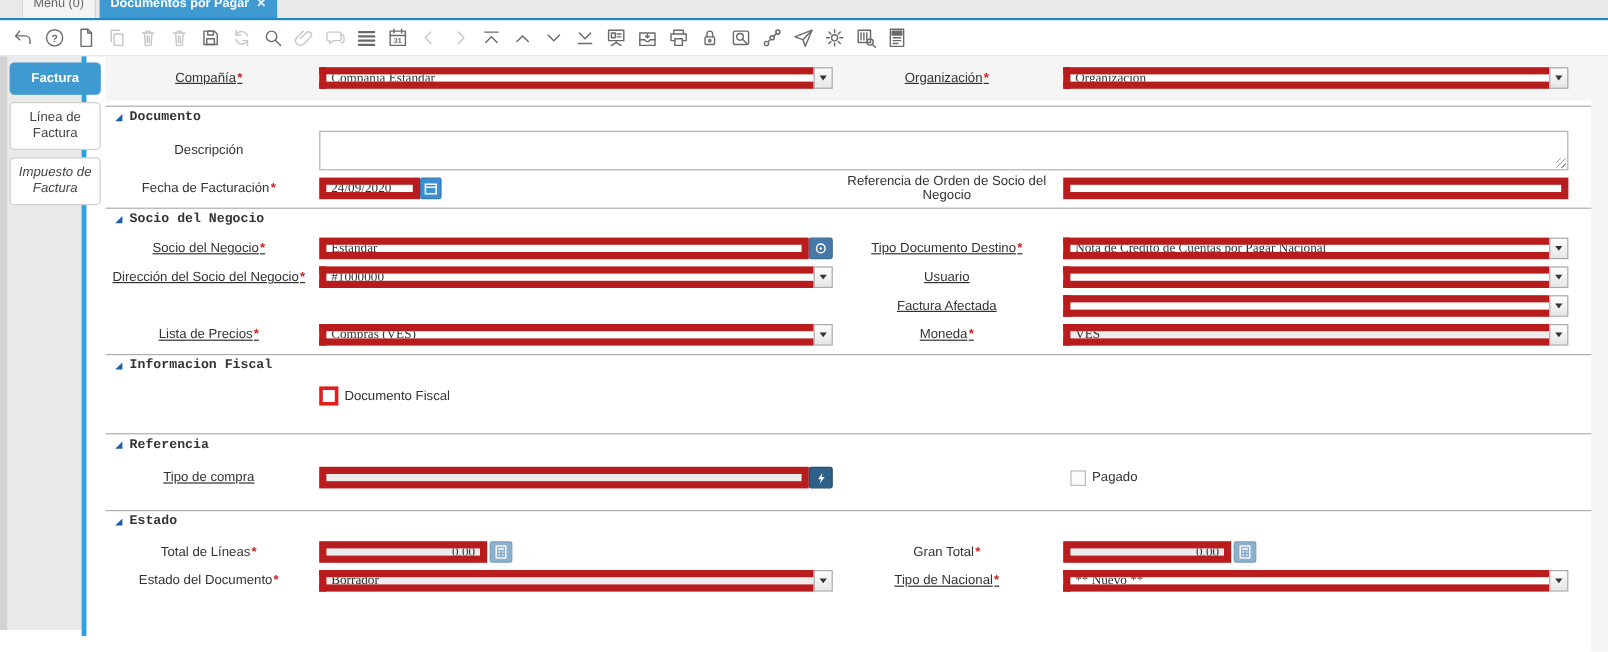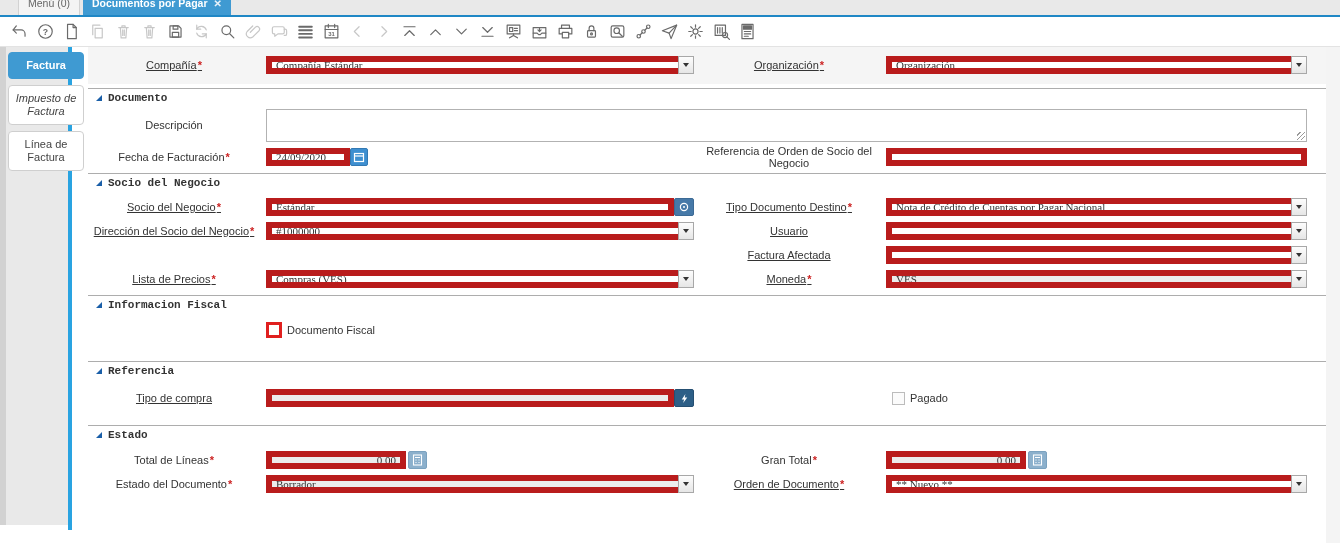--- a/index.html
+++ b/index.html
@@ -279,25 +279,25 @@
       </svg>
     </div>
 </div>
 
 <div class="sidebar">
   <div class="edge"></div>
   <div class="strip"></div>
   <div class="stab on">
     <span>Factura</span>
   </div>
+  <div class="stab off">
+    <span>Línea de Factura</span>
+  </div>
   <div class="stab off it">
     <span>Impuesto de Factura</span>
-  </div>
-  <div class="stab off">
-    <span>Línea de Factura</span>
   </div>
 </div>
 
 <div class="main">
   <div class="gutter"></div>
 
   <div class="band">
     <div class="frow">
       <div class="lbl u"><span>Compañía</span><span class="star">*</span></div>
       <div class="combo">
@@ -482,21 +482,21 @@
   </div>
 
   <div class="frow">
     <div class="lbl"><span>Estado del Documento</span><span class="star">*</span></div>
     <div class="combo">
       <input class="inp ro" value="Borrador" style="">
       <div class="cbtn">
           <div class="caret"></div>
         </div>
     </div>
-    <div class="lbl u"><span>Orden de Documento</span><span class="star">*</span></div>
+    <div class="lbl u"><span>Tipo de Nacional</span><span class="star">*</span></div>
     <div class="combo">
       <input class="inp" value="** Nuevo **" style="">
       <div class="cbtn">
           <div class="caret"></div>
         </div>
     </div>
   </div>
 </div>
 
 </body></html>

